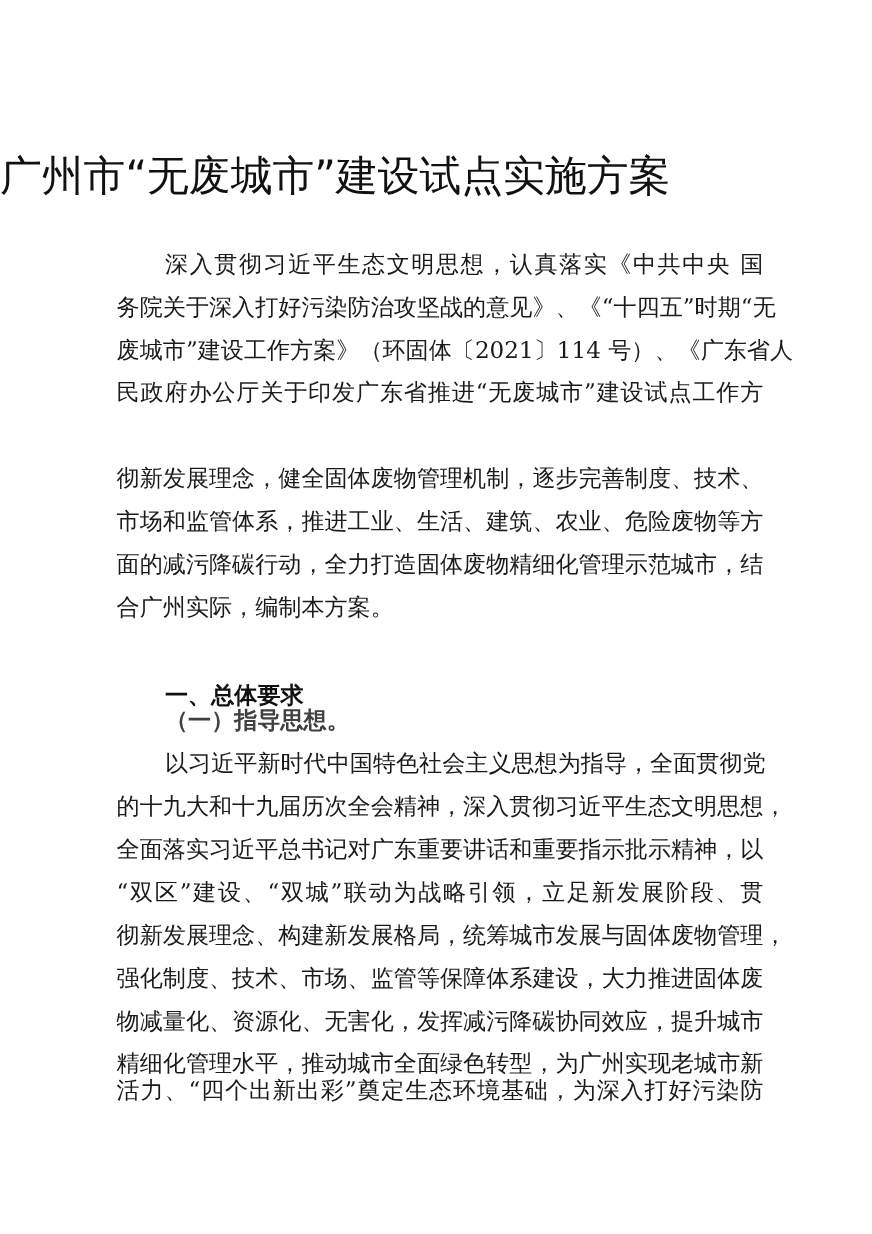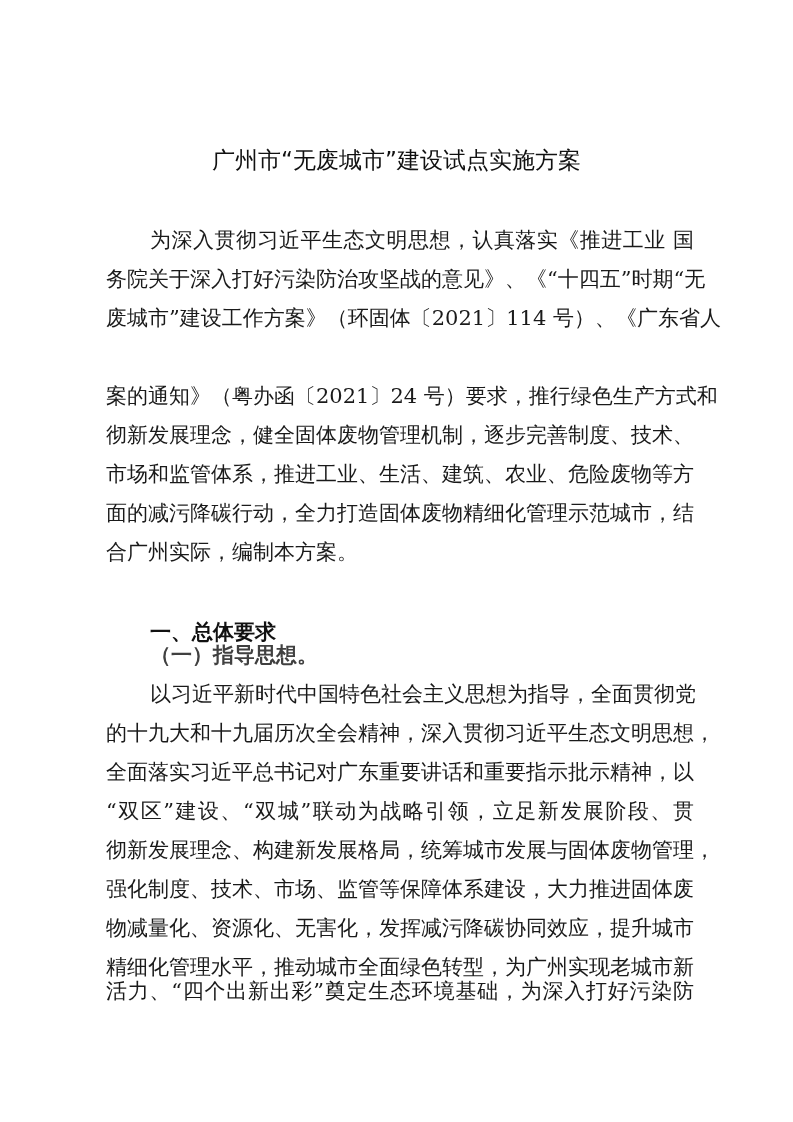--- a/index.html
+++ b/index.html
@@ -1,21 +1,21 @@
 <!DOCTYPE html>
 <html><head>
 <meta charset="utf-8">
 <style>
   html, body { margin: 0; padding: 0; background: #ffffff; }
   body { width: 793px; height: 1122px; position: relative; overflow: hidden; }
   .page { position: absolute; left: 0; top: 0; width: 793px; height: 1122px; background: #fff; }
   .title {
     position: absolute; left: 0; width: 793px; top: 140px;
-    text-align: center; font-family: "DejaVu Sans", sans-serif;
-    font-size: 23px; color: #111; letter-spacing: 0px; line-height: 40px;
+    font-family: "DejaVu Sans", sans-serif;
+    font-size: 38px; color: #111; letter-spacing: 0px; line-height: 40px;
   }
   .line {
     position: absolute; left: 106px; width: 588px; height: 38px;
     font-family: "DejaVu Serif", serif; font-size: 21px; color: #1a1a1a;
     line-height: 38px; white-space: nowrap; text-align: justify; text-align-last: justify;
   }
   .line.last { text-align-last: left; }
   .line.indent { left: 150px; width: 544px; }
   .heading {
     position: absolute; left: 150px; height: 38px; line-height: 38px;
@@ -28,24 +28,24 @@
     font-family: "DejaVu Serif", serif; font-size: 21px; color: #404040; font-weight: bold;
     white-space: nowrap;
   }
 </style>
 </head>
 <body>
 
 <div class="page">
   <div class="title">广州市“无废城市”建设试点实施方案</div>
 
-  <div class="line indent" style="top:221px">为深入贯彻习近平生态文明思想，认真落实《推进工业 国</div>
+  <div class="line indent" style="top:221px">深入贯彻习近平生态文明思想，认真落实《中共中央 国</div>
   <div class="line" style="top:260px">务院关于深入打好污染防治攻坚战的意见》、《“十四五”时期“无</div>
   <div class="line" style="top:299px">废城市”建设工作方案》（环固体〔2021〕114 号）、《广东省人</div>
-  <div class="line" style="top:377px">案的通知》（粤办函〔2021〕24 号）要求，推行绿色生产方式和</div>
+  <div class="line" style="top:338px">民政府办公厅关于印发广东省推进“无废城市”建设试点工作方</div>
   <div class="line" style="top:416px">彻新发展理念，健全固体废物管理机制，逐步完善制度、技术、</div>
   <div class="line" style="top:455px">市场和监管体系，推进工业、生活、建筑、农业、危险废物等方</div>
   <div class="line last" style="top:533px">合广州实际，编制本方案。</div>
   <div class="line" style="top:494px">面的减污降碳行动，全力打造固体废物精细化管理示范城市，结</div>
 
   <div class="heading" style="top:597px">一、总体要求</div>
   <div class="subheading" style="top:636px">（一）指导思想。</div>
 
   <div class="line indent" style="top:675px">以习近平新时代中国特色社会主义思想为指导，全面贯彻党</div>
   <div class="line" style="top:714px">的十九大和十九届历次全会精神，深入贯彻习近平生态文明思想，</div>

